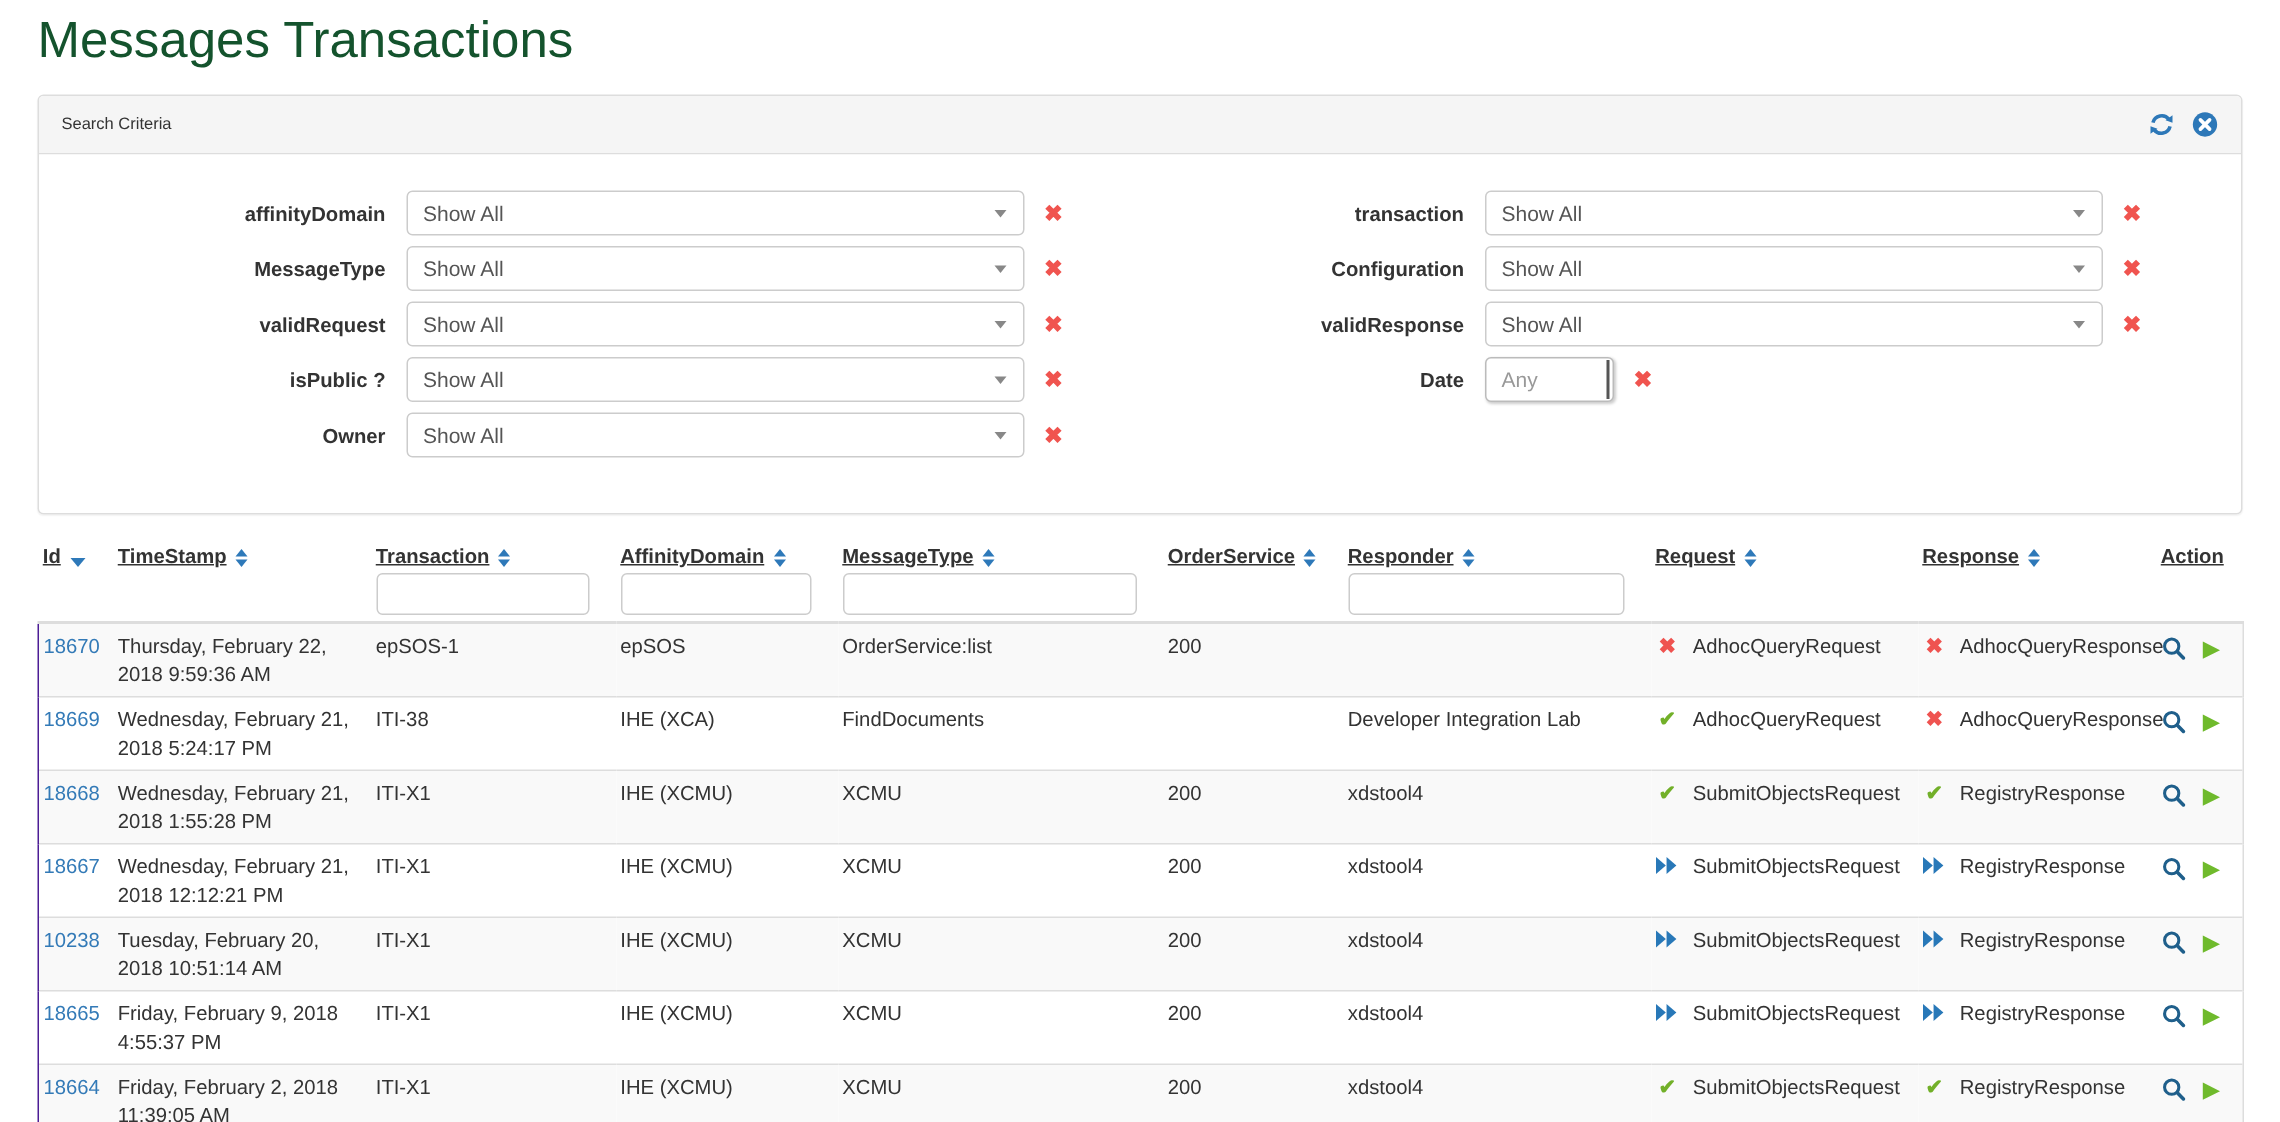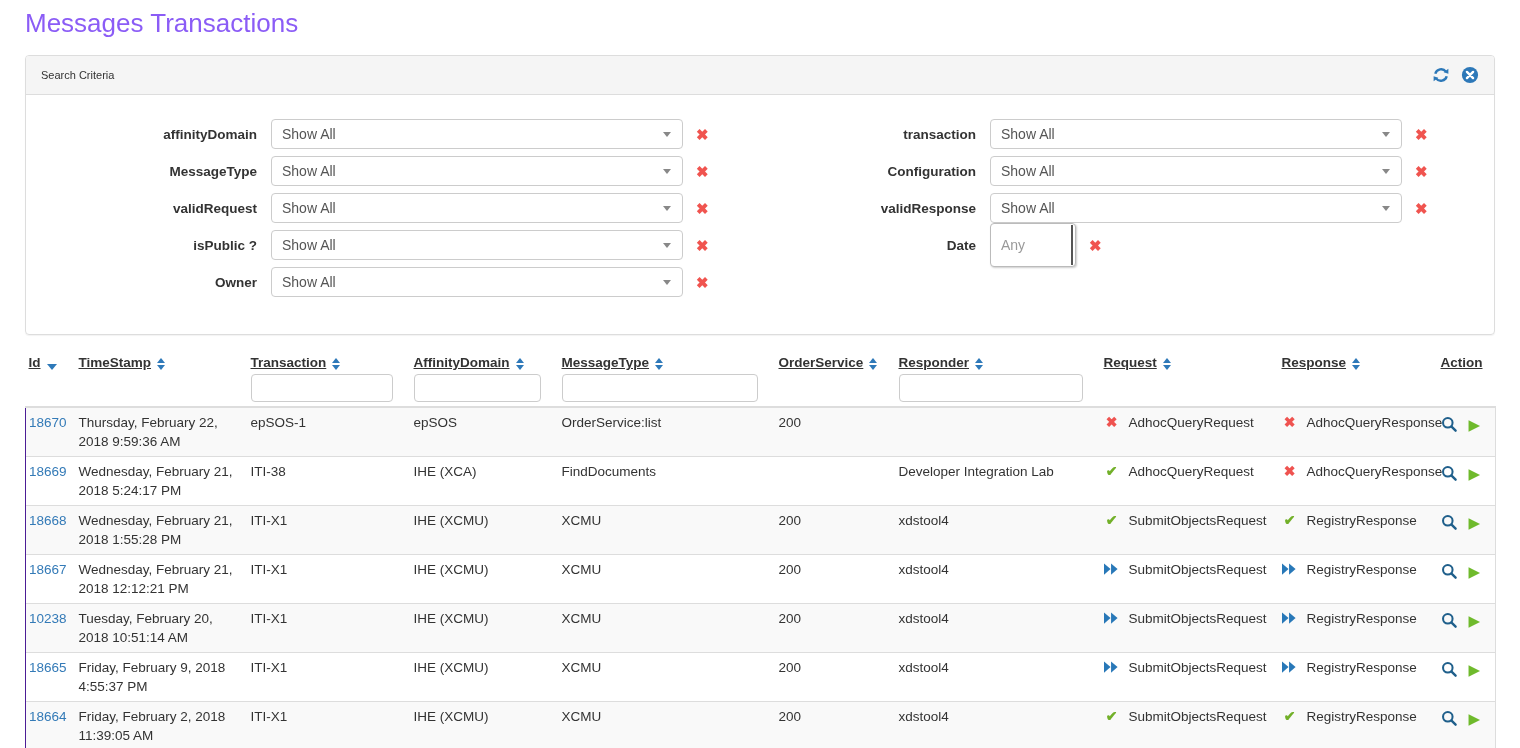--- a/index.html
+++ b/index.html
@@ -3,21 +3,21 @@
 <meta charset="utf-8">
 <style>
   * { box-sizing: border-box; }
   html, body { margin:0; padding:0; }
   body {
     width:1520px; height:748px; overflow:hidden;
     background:#fff; color:#333;
     font-family:"Liberation Sans", sans-serif; font-size:14px;
   }
   .page { padding:0 25px; }
-  .page-title { font-size:26px; font-weight:400; color:#8b5cf6; margin:8px 0 16px; }
+  .page-title { font-size:34px; font-weight:400; color:#14532d; margin:8px 0 16px; }
 
   
   .panel { border:1px solid #ddd; border-radius:4px; box-shadow:0 1px 1px rgba(0,0,0,.05); }
   .panel-heading {
     background:#f5f5f5; border-bottom:1px solid #ddd; border-radius:3px 3px 0 0;
     padding:10px 15px; display:flex; justify-content:space-between; align-items:center;
   }
   .panel-title { font-size:11px; color:#333; }
   .panel-icons { display:flex; align-items:center; gap:11px; }
   .panel-icons svg { display:block; cursor:pointer; }
@@ -32,21 +32,21 @@
   .select-box {
     width:412px; height:30px; background:#fff; border:1px solid #ccc; border-radius:4px;
     position:relative; display:flex; align-items:center; padding:0 26px 0 10px;
     color:#555; cursor:pointer;
   }
   .select-caret {
     position:absolute; right:11px; top:12px; width:0; height:0;
     border-left:4px solid transparent; border-right:4px solid transparent; border-top:5px solid #888;
   }
   .date-box {
-    width:86px; height:44px; background:#fff; border:1px solid #bbb; border-radius:4px;
+    width:86px; height:30px; background:#fff; border:1px solid #bbb; border-radius:4px;
     position:relative; display:flex; align-items:center; padding:0 10px; color:#999;
     box-shadow:1px 1px 2px rgba(0,0,0,.2); cursor:pointer;
   }
   .date-box::after { content:""; position:absolute; right:2px; top:1px; bottom:1px; width:2px; background:#555; }
   .clear-x { color:#f0544f; font-weight:bold; font-size:15px; margin-left:13px; cursor:pointer; line-height:1; }
 
   
   .table-wrap { margin-top:14px; }
   table { width:1470px; border-collapse:collapse; table-layout:fixed; }
   thead th {

